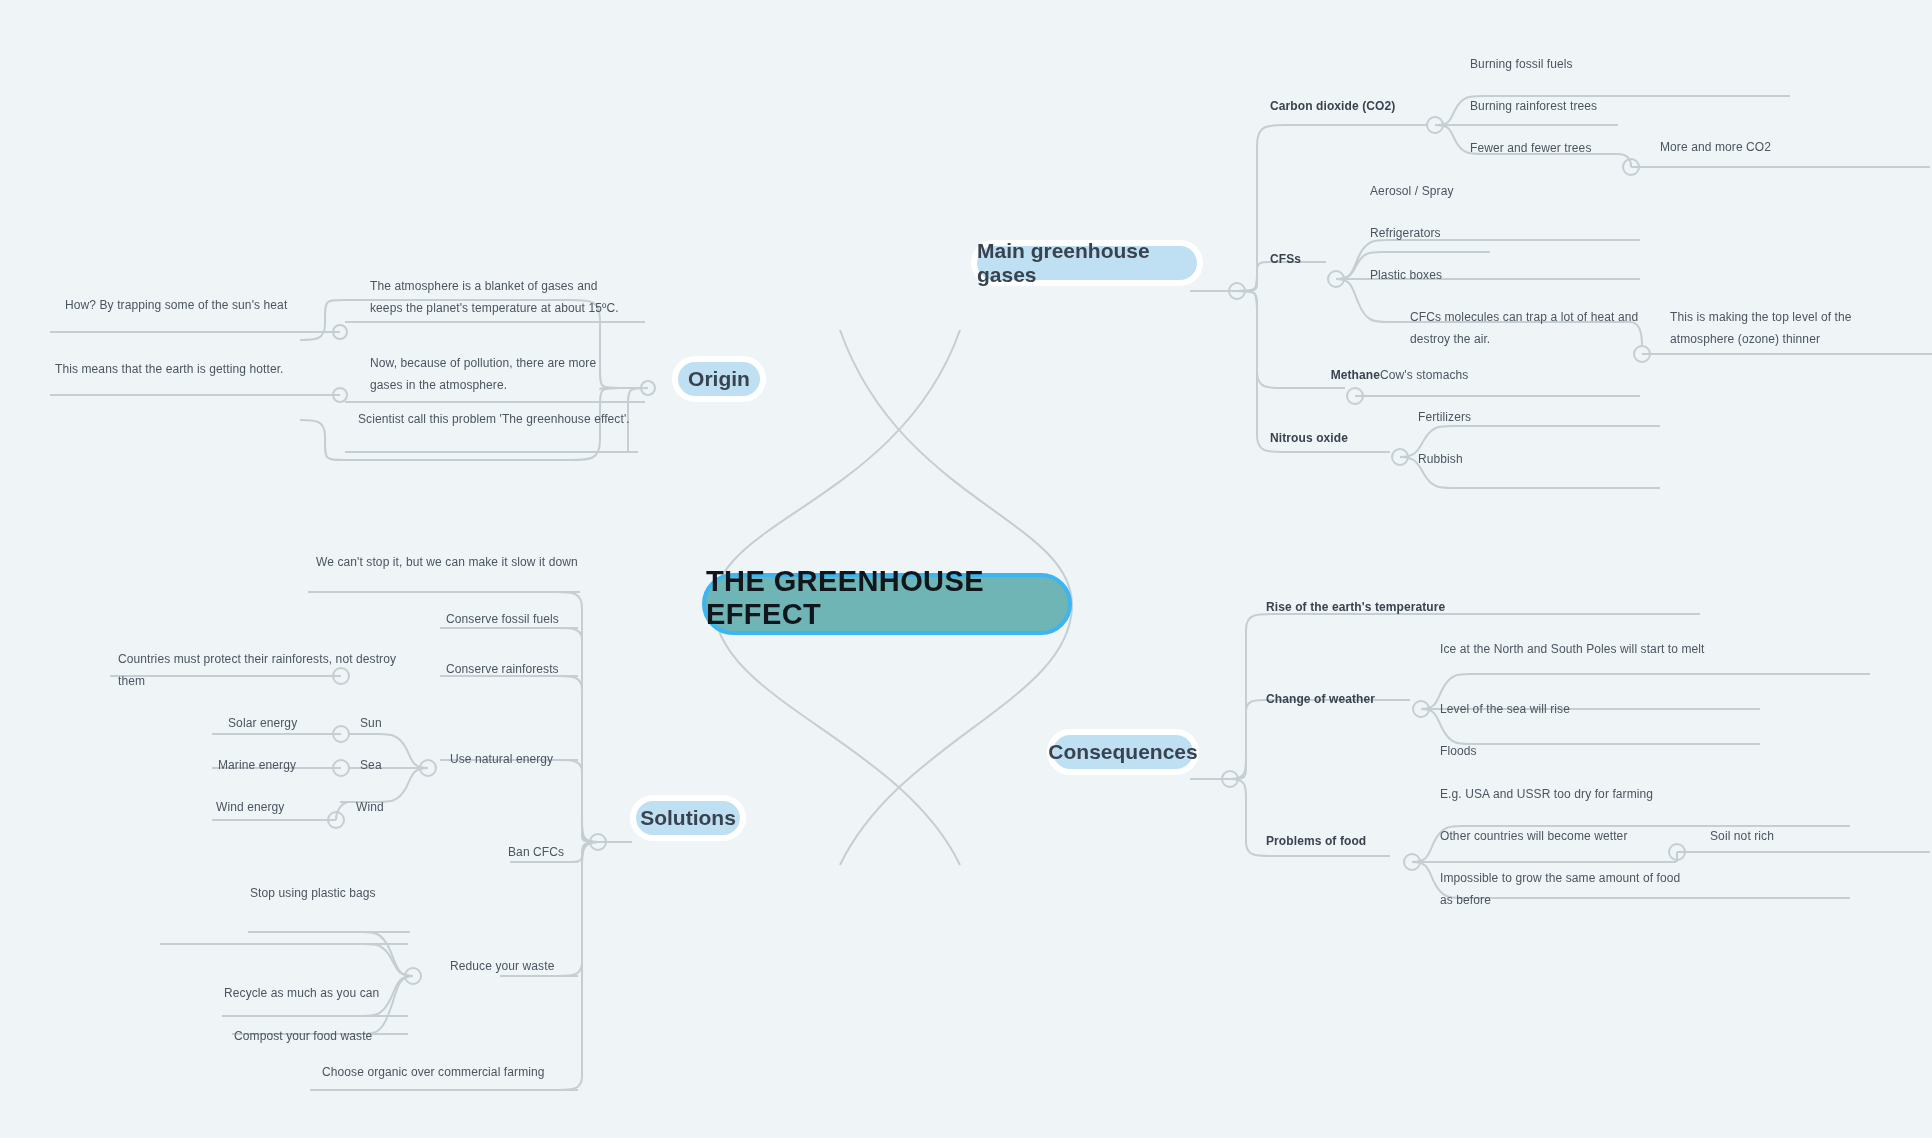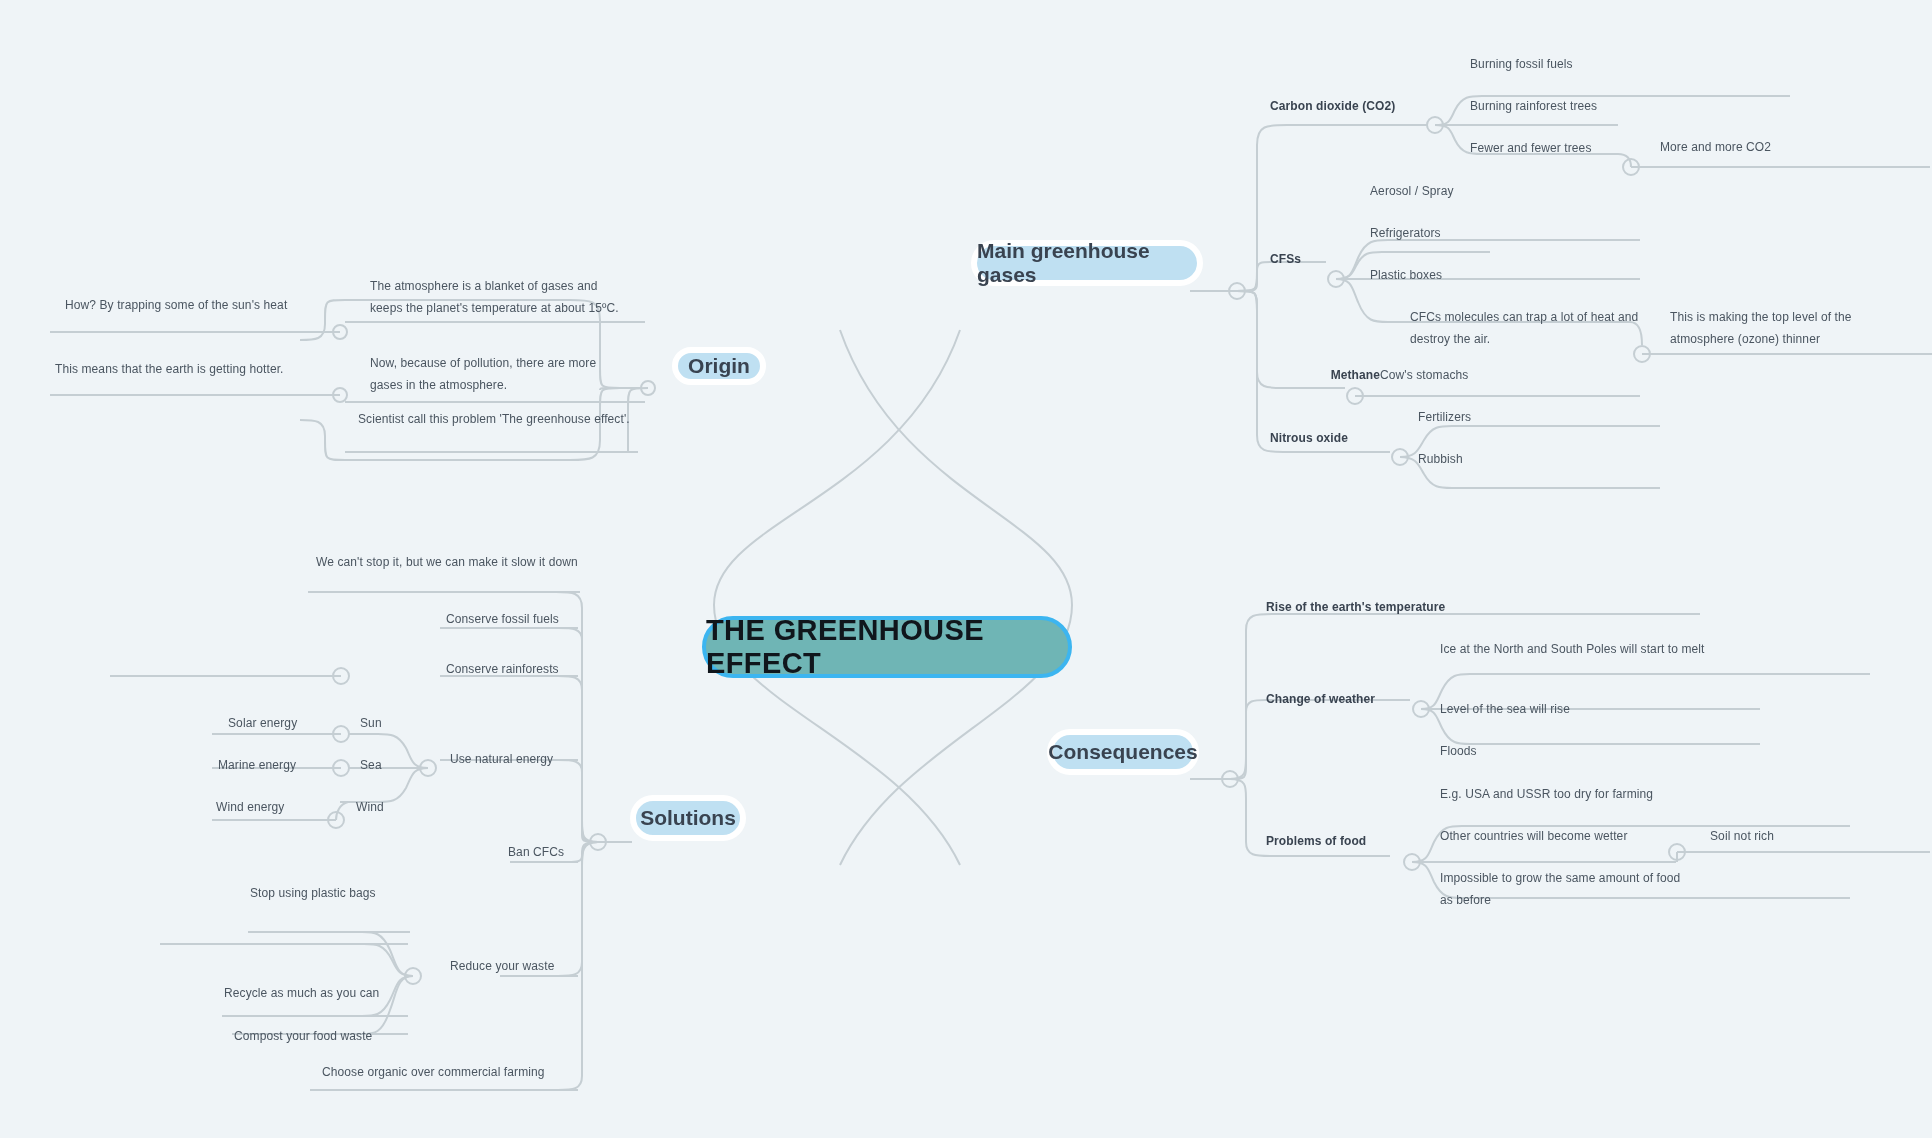--- a/index.html
+++ b/index.html
@@ -28,23 +28,22 @@
 
   
   .root{
     background:#6fb5b5;
     border:4px solid #3cb5f0;
     border-radius:40px;
     color:#10161c;
     font-size:29px;
     font-weight:bold;
     letter-spacing:.4px;
-    display:flex;align-items:center;justify-content:center;
+    display:flex;align-items:flex-end;justify-content:center;
     box-sizing:border-box;
-    margin-top:43px;
   }
   
   .pill{
     background:#bfe0f2;
     border:6px solid #ffffff;
     border-radius:26px;
     color:#394350;
     font-size:21px;
     font-weight:bold;
     display:flex;align-items:center;justify-content:center;
@@ -205,21 +204,21 @@
     <path d="M1680,898 L1850,898"></path>
     <path d="M1793,852 L1930,852"></path>
     <path d="M1793,167 L1930,167"></path>
     <path d="M1885,354 L1932,354"></path>
   </svg>
 
   <div class="node root" style="left:702px;top:573px;width:370px;height:62px;">
     <span>THE GREENHOUSE EFFECT</span>
   </div>
 
-  <div class="node pill" style="left:672px;top:347px;width:94px;height:38px;justify-content:center;">
+  <div class="node pill" style="left:672px;top:356px;width:94px;height:46px;justify-content:center;">
     <span>Origin</span>
   </div>
 
   <div class="node pill" style="left:971px;top:240px;width:232px;height:46px;">
     <span>Main greenhouse gases</span>
   </div>
 
   <div class="node pill" style="left:1047px;top:729px;width:152px;height:46px;">
     <span>Consequences</span>
   </div>
@@ -332,20 +331,23 @@
 
   <div class="node txt" style="left:316px;top:551px;width:270px;">
     <span>We can't stop it, but we can make it slow it down</span>
   </div>
   <div class="node txt" style="left:446px;top:608px;width:200px;">
     <span>Conserve fossil fuels</span>
   </div>
   <div class="node txt" style="left:446px;top:658px;width:200px;">
     <span>Conserve rainforests</span>
   </div>
+  <div class="node txt" style="left:118px;top:648px;width:280px;">
+    <span>Countries must protect their rainforests, not destroy them</span>
+  </div>
   <div class="node txt" style="left:450px;top:748px;width:200px;">
     <span>Use natural energy</span>
   </div>
 
   <div class="node txt" style="left:360px;top:712px;width:100px;">
     <span>Sun</span>
   </div>
   <div class="node txt" style="left:360px;top:754px;width:100px;">
     <span>Sea</span>
   </div>

